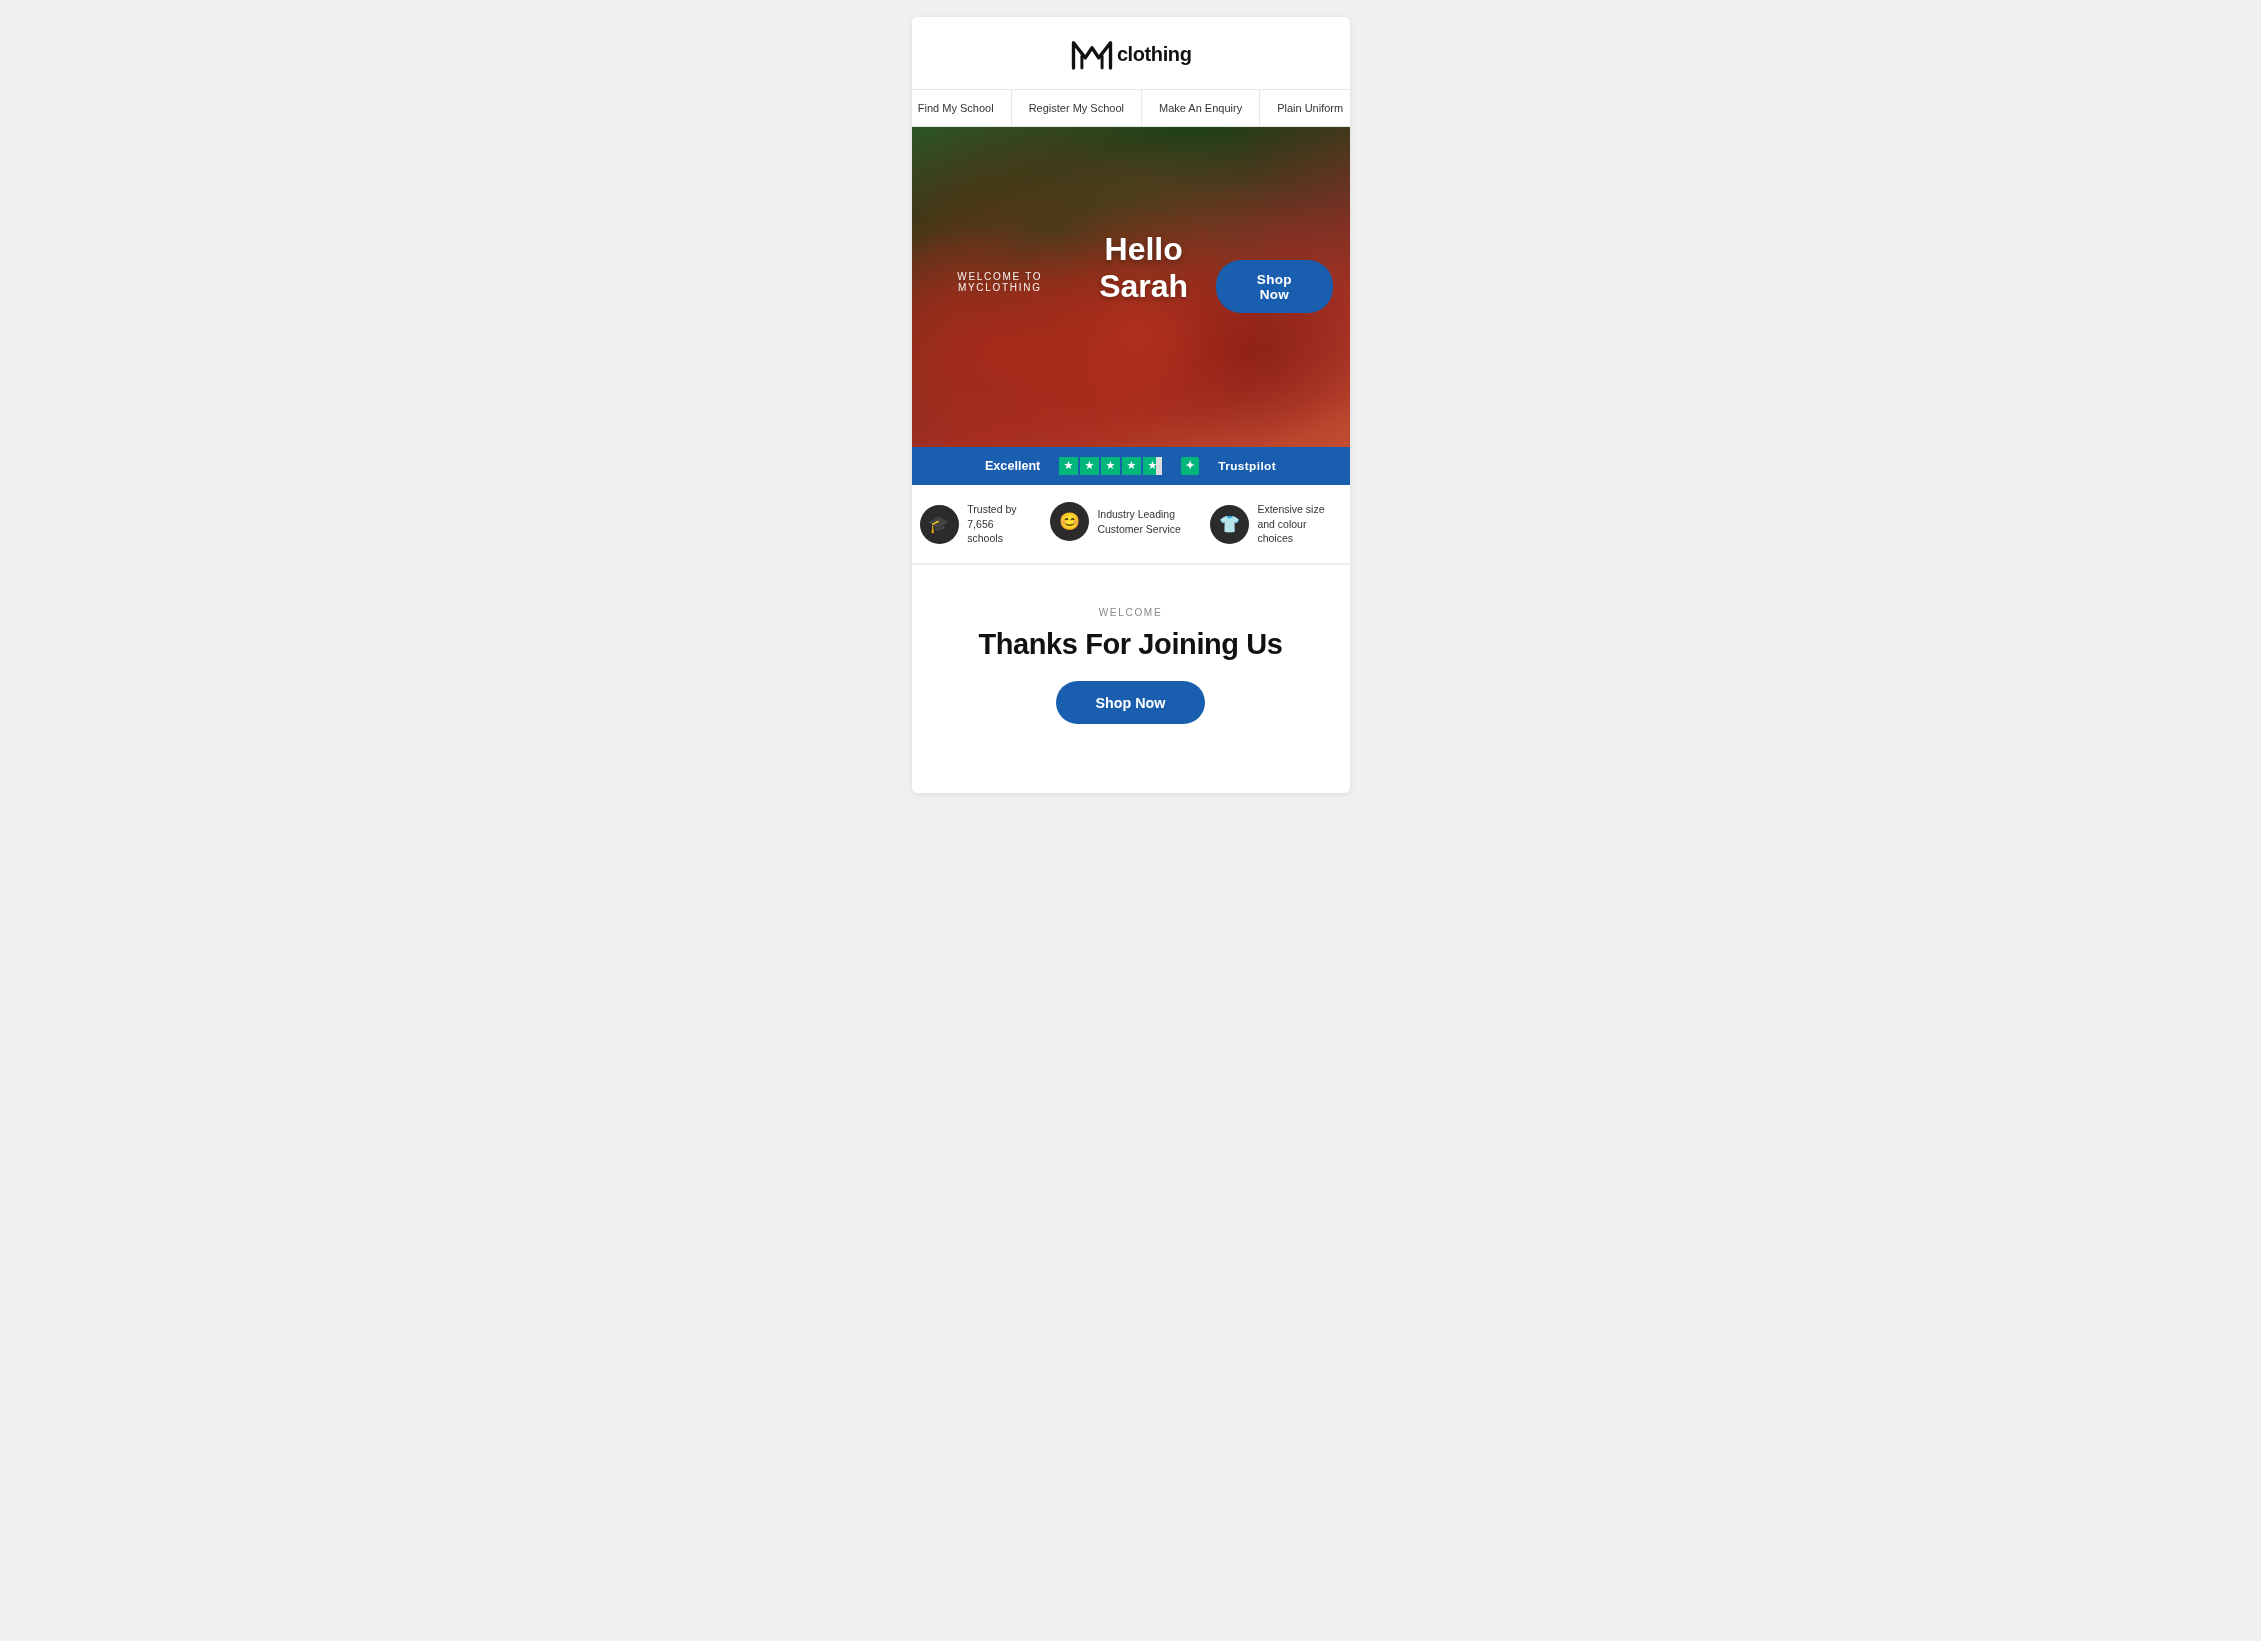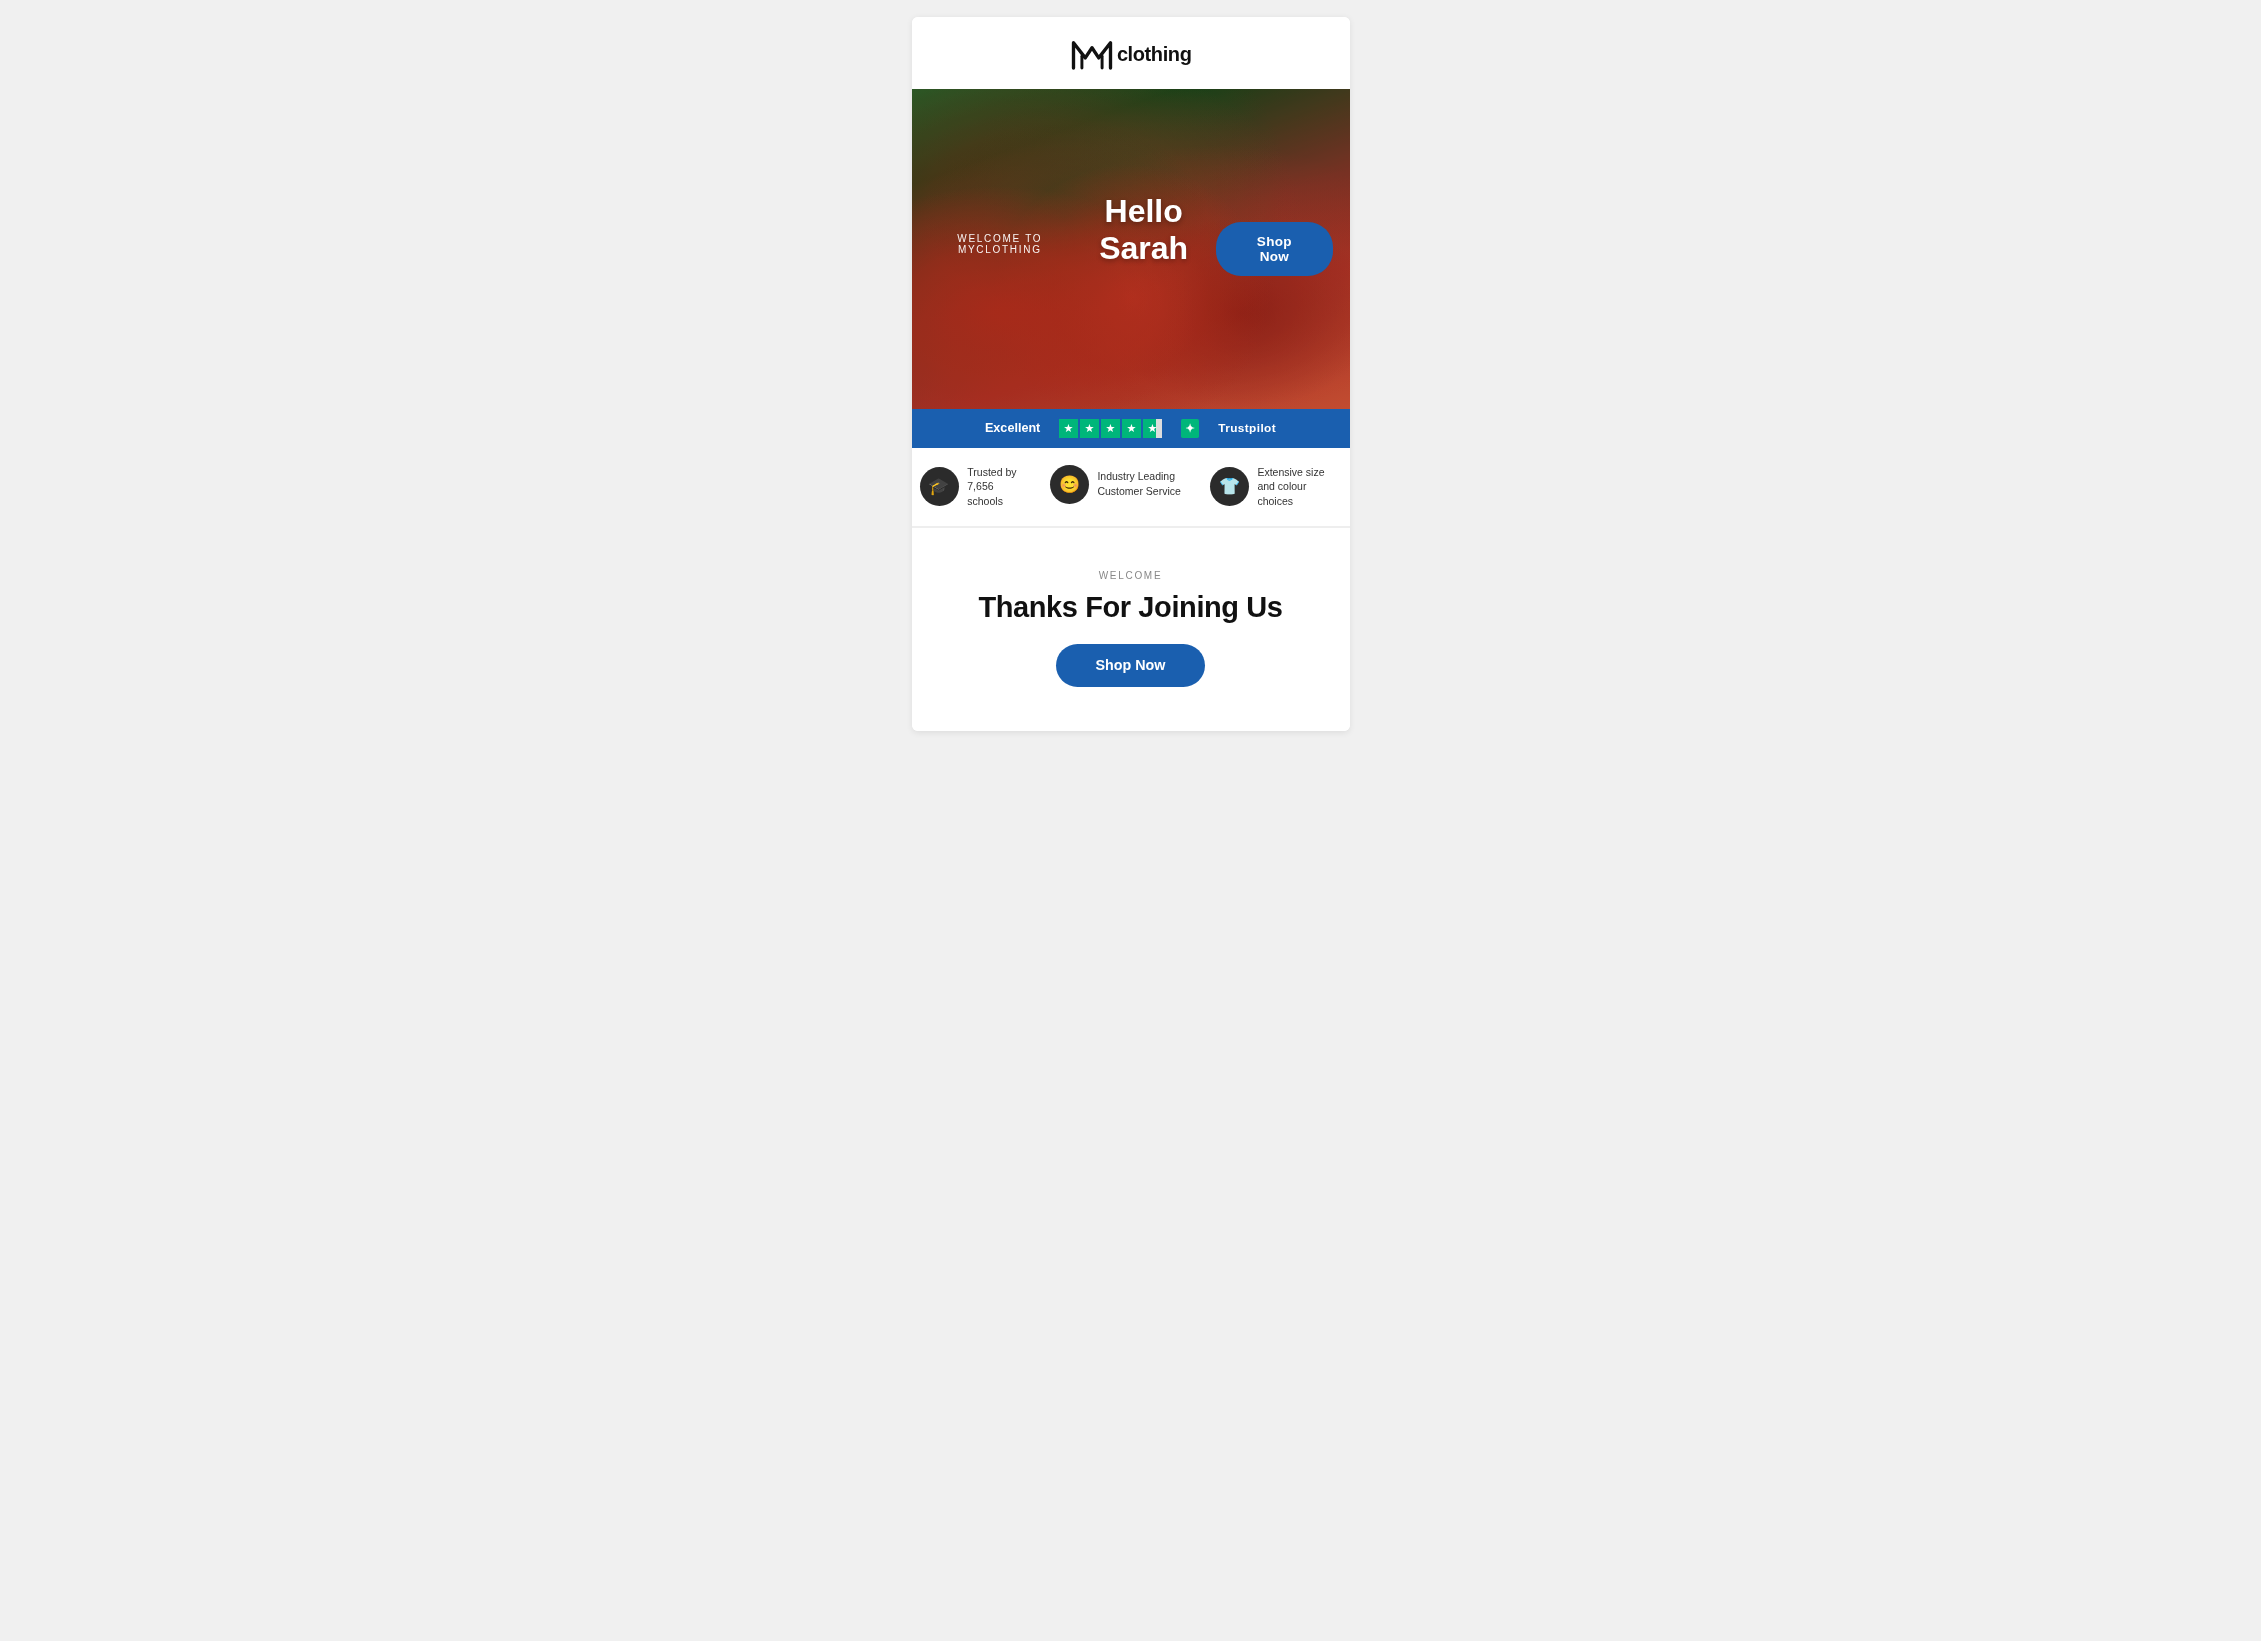--- a/index.html
+++ b/index.html
@@ -228,21 +228,21 @@
     .feature-text {
       font-size: 10.5px;
       color: #333;
       line-height: 1.4;
       font-weight: 500;
     }
 
     
     .welcome-section {
       background: #fff;
-      padding: 42px 51px 44px;
+      padding: 42px 51px 69px;
       text-align: center;
       border-top: 0.8px solid #eee;
     }
 
     .welcome-label {
       font-size: 10px;
       letter-spacing: 1.7px;
       text-transform: uppercase;
       color: #888;
       margin-bottom: 10px;
@@ -286,20 +286,26 @@
     <div class="logo-text">
       <svg width="44" height="37" viewBox="0 0 52 44" fill="none" xmlns="http://www.w3.org/2000/svg">
         <path d="M4 38 L4 8 L18 26 L26 14 L34 26 L48 8 L48 38" stroke="#111" stroke-width="4" fill="none" stroke-linejoin="round" stroke-linecap="round"></path>
         <path d="M14 38 L14 24" stroke="#111" stroke-width="3.5" fill="none" stroke-linecap="round"></path>
         <path d="M38 38 L38 24" stroke="#111" stroke-width="3.5" fill="none" stroke-linecap="round"></path>
       </svg>
       <span style="font-size:20px; font-weight:700; letter-spacing:-0.4px; margin-left:1.7px;">clothing</span>
     </div>
   </div>
 
+  <nav class="nav">
+    <a class="nav-item">Find My School</a>
+    <a class="nav-item">Register My School</a>
+    <a class="nav-item">Make An Enquiry</a>
+    <a class="nav-item">Plain Uniform</a>
+  </nav>
 
   <div class="hero">
     <div class="hero-bg"></div>
     <div class="hero-children"></div>
     <div class="hero-overlay"></div>
     <div class="hero-content">
       <p class="hero-subtitle">WELCOME TO MYCLOTHING</p>
       <h1 class="hero-title">Hello Sarah</h1>
       <button class="hero-btn">Shop Now</button>
     </div>

